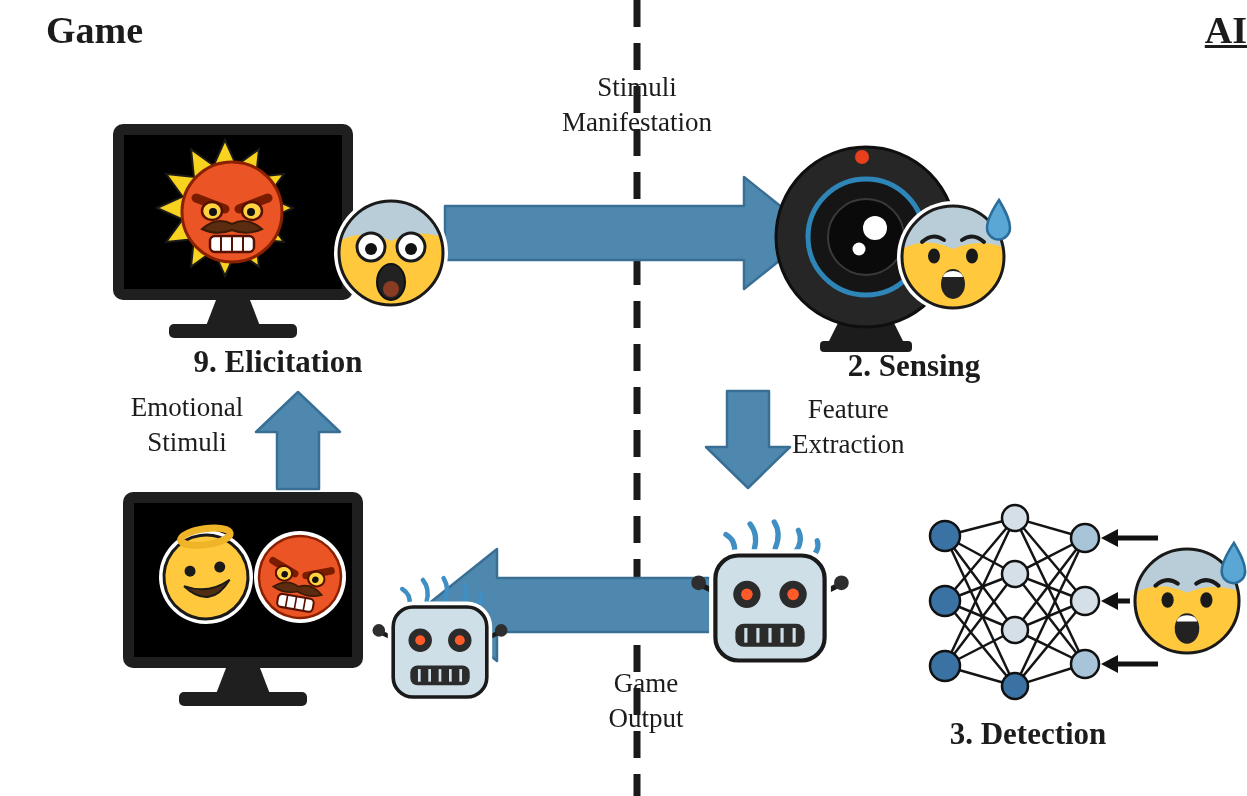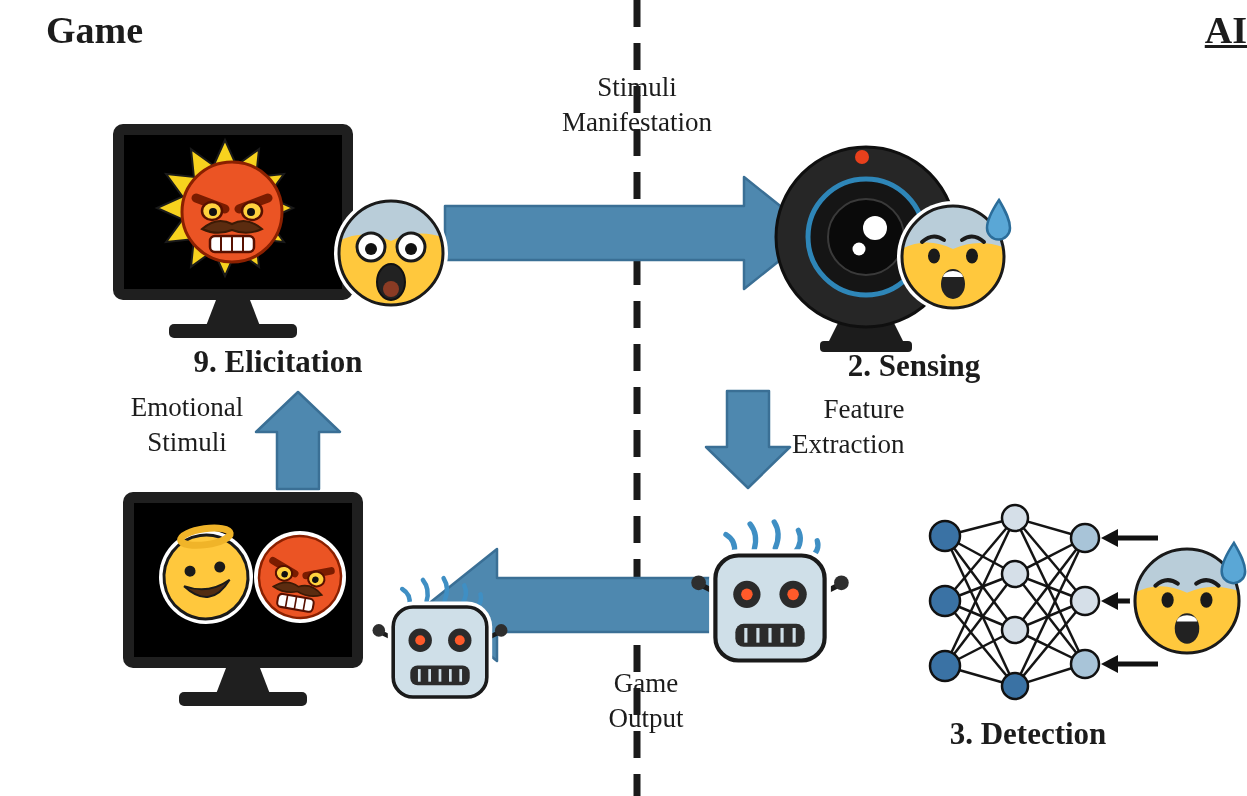--- a/index.html
+++ b/index.html
@@ -10,21 +10,21 @@
     background: #ffffff;
     overflow: hidden;
     font-family: "Liberation Serif", serif;
     color: #1c1c1c;
   }
   .diagram-svg { position: absolute; left: 0; top: 0; }
   .label { position: absolute; white-space: nowrap; }
   .domain-label { font-size: 38px; font-weight: bold; line-height: 40px; }
   .stage-label { font-size: 31px; font-weight: bold; transform: translateX(-50%); }
   .flow-label { font-size: 27px; line-height: 35px; text-align: center; transform: translateX(-50%); }
-  .flow-label.left-align { text-align: right; transform: none; }
+  .flow-label.left-align { text-align: center; transform: none; }
   .domain-label.right { right: 0; text-decoration: underline; }
 </style>
 </head>
 <body>
 
 <div class="canvas">
 
   <svg class="diagram-svg" width="1247" height="796" viewBox="0 0 1247 796" xmlns="http://www.w3.org/2000/svg" xmlns:xlink="http://www.w3.org/1999/xlink">
 
     <defs>

